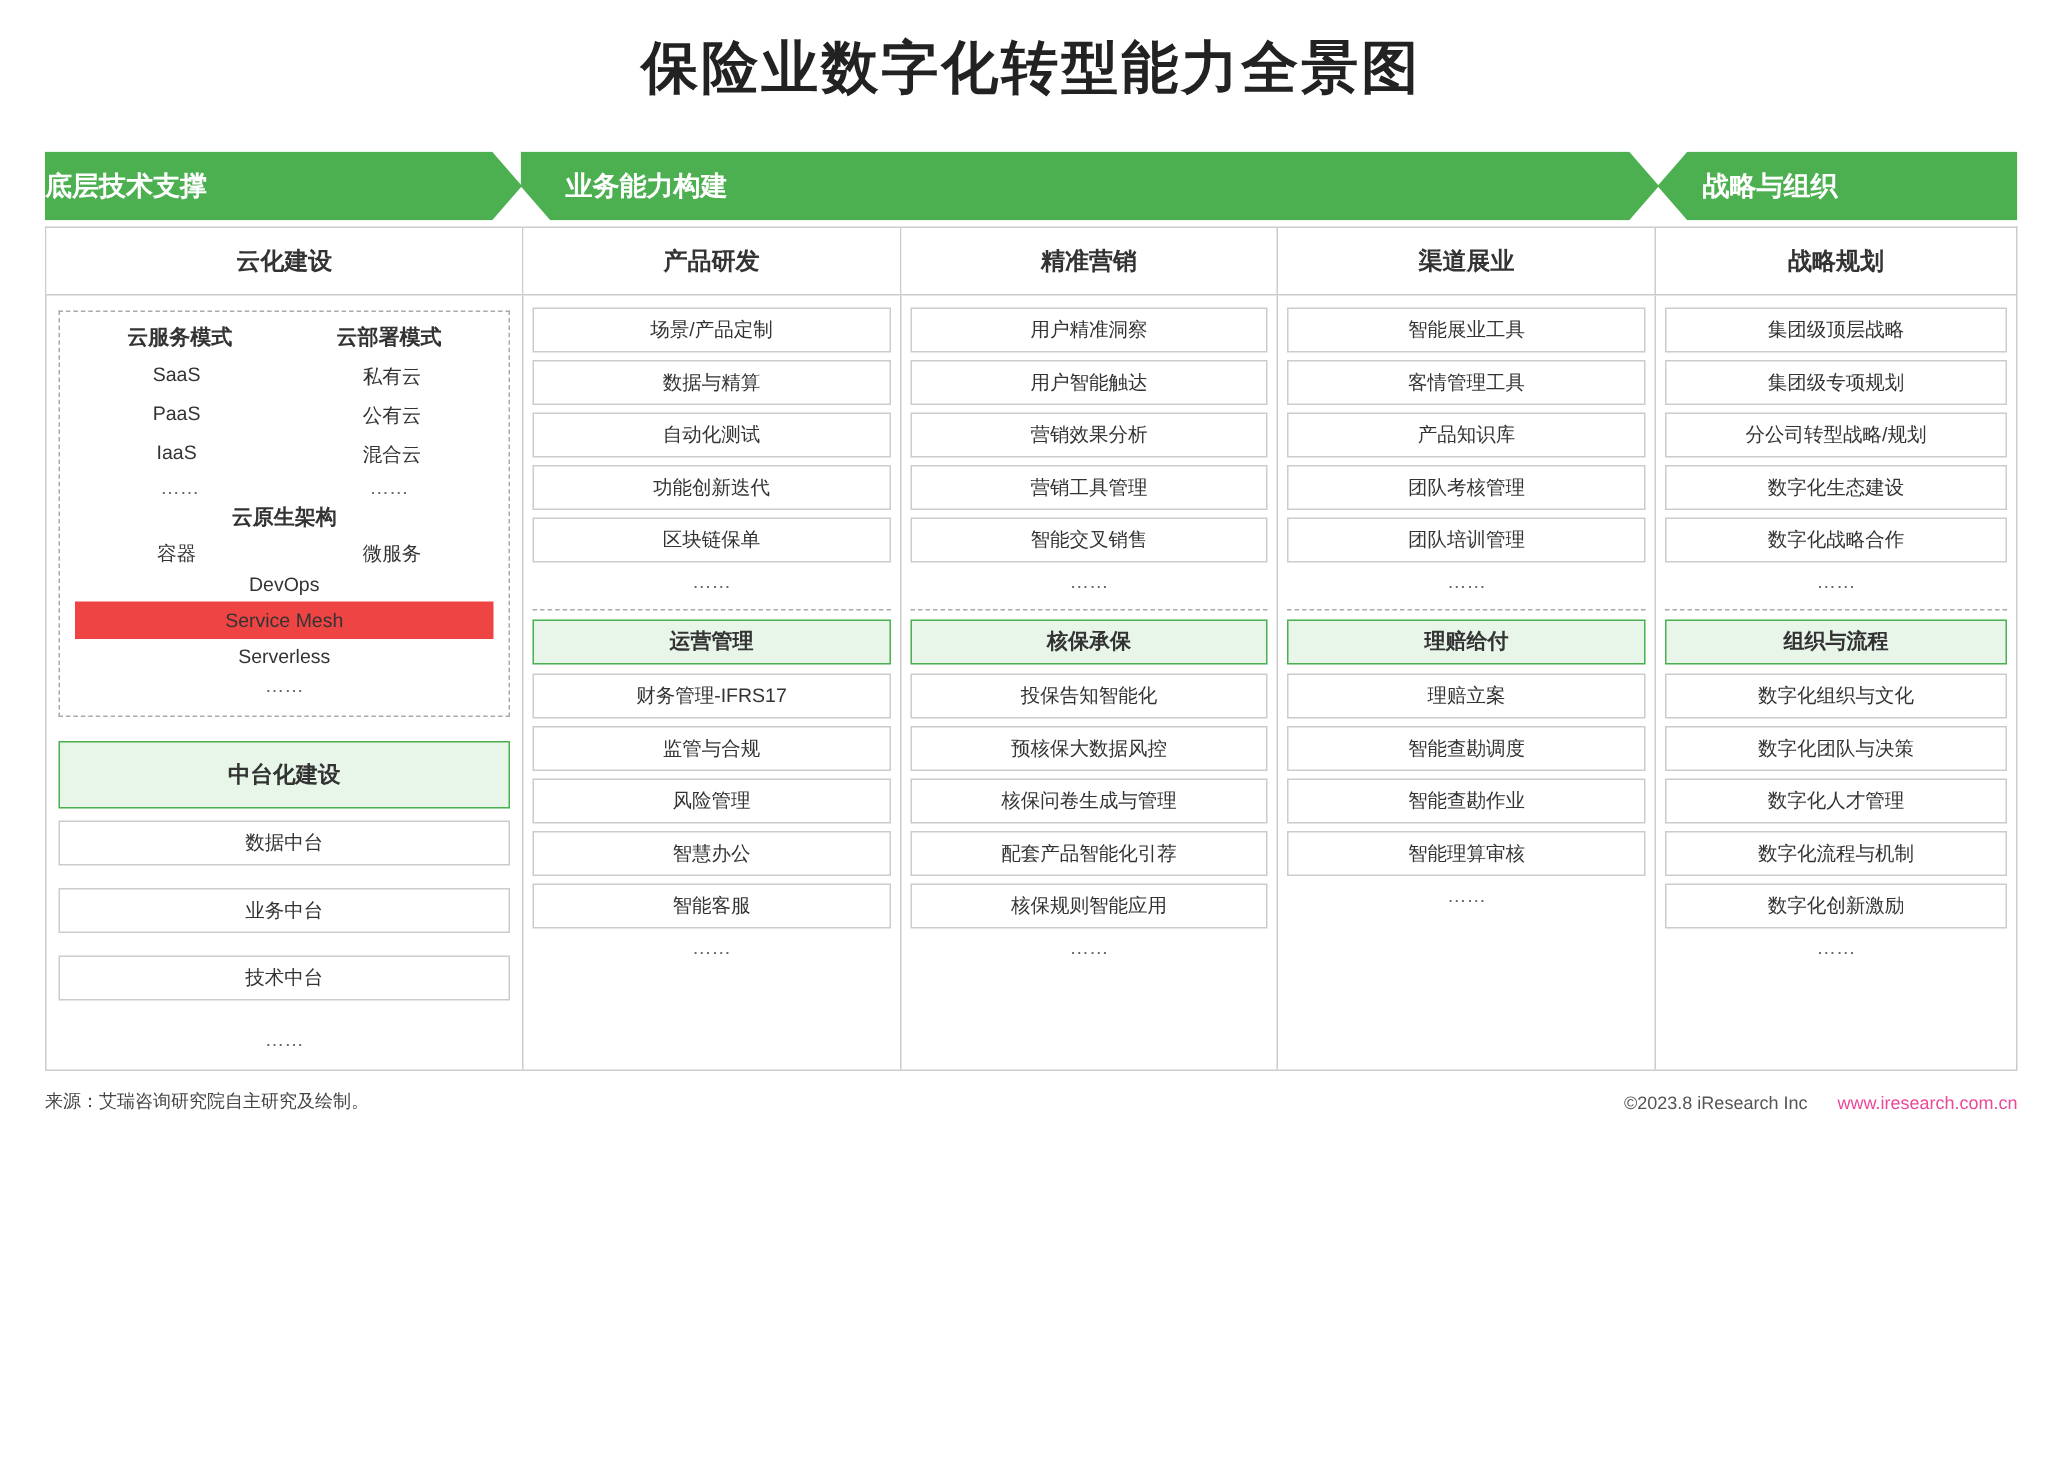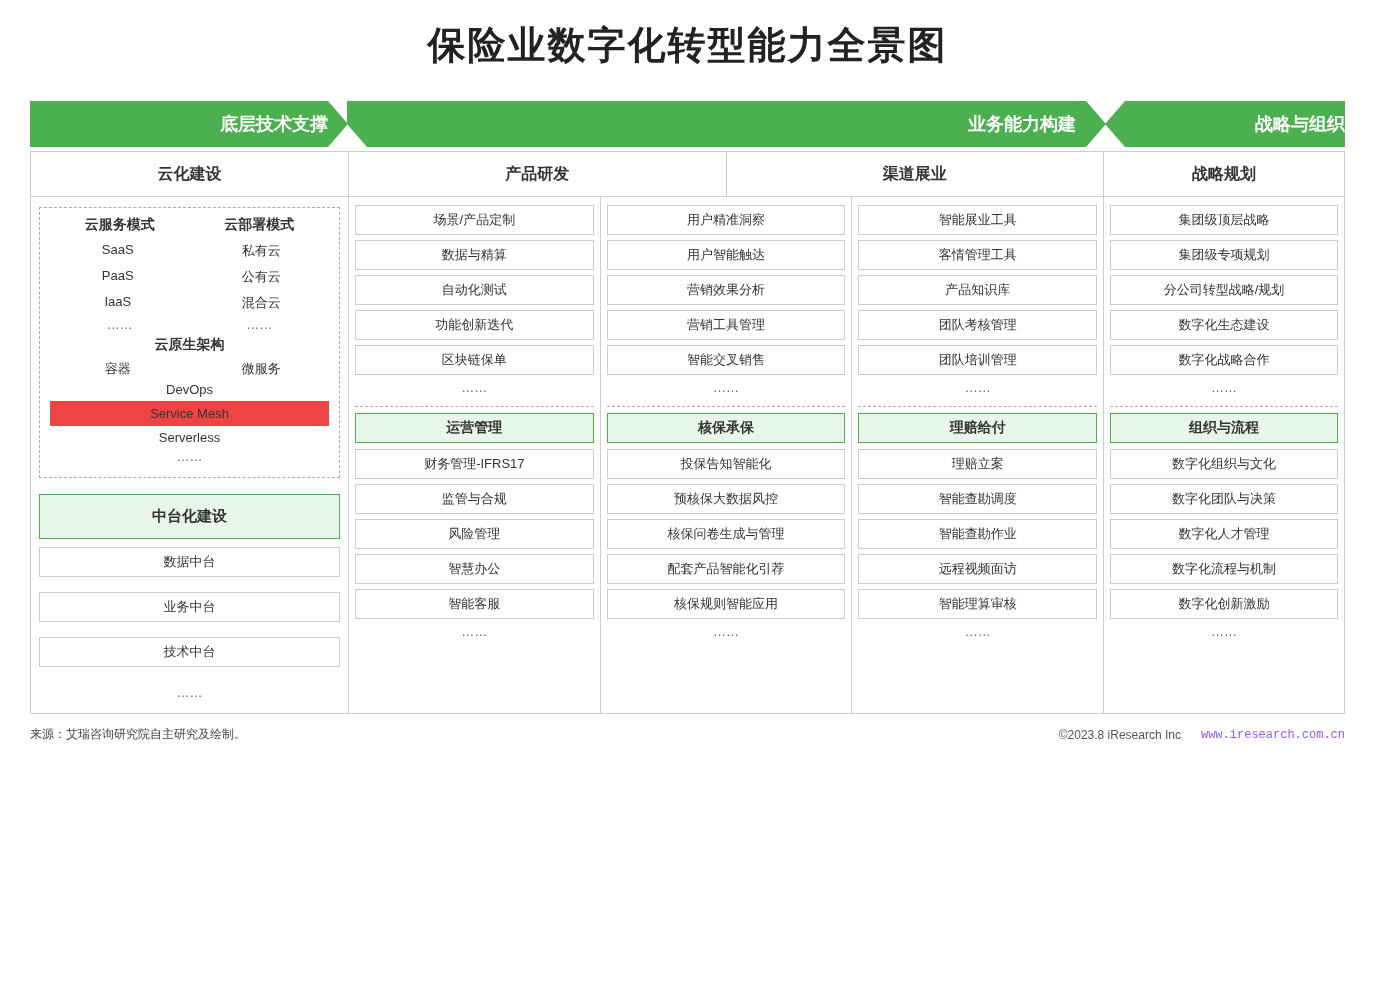--- a/index.html
+++ b/index.html
@@ -25,21 +25,21 @@
     .header-row {
       display: flex;
       align-items: center;
       margin-bottom: 4px;
       gap: 0;
     }
 
     .header-cell {
       display: flex;
       align-items: center;
-      justify-content: flex-end;
+      justify-content: flex-start;
       background: #4caf50;
       color: #fff;
       font-size: 18px;
       font-weight: 700;
       height: 46px;
       position: relative;
     }
 
     .header-cell.left {
       width: 318px;
@@ -278,21 +278,21 @@
       display: flex;
       justify-content: space-between;
       align-items: center;
       margin-top: 12px;
       font-size: 12px;
       color: #555;
     }
 
     .footer-left { font-size: 12px; color: #444; }
     .footer-copyright { font-size: 12px; color: #555; }
-    .footer-website { font-size: 12px; color: #8b5cf6; font-family: Liberation Mono, monospace; }
+    .footer-website { font-size: 12px; color: #ec4899; }
   </style>
 </head>
 <body>
 
 <h1 class="main-title">保险业数字化转型能力全景图</h1>
 
 <div class="header-row">
   <div class="header-cell left">
     <span>底层技术支撑</span>
   </div>
@@ -303,20 +303,23 @@
     <span>战略与组织</span>
   </div>
 </div>
 
 <div class="subheader-row">
   <div class="subheader-cell col-left">
     <span>云化建设</span>
   </div>
   <div class="subheader-cell col-a">
     <span>产品研发</span>
+  </div>
+  <div class="subheader-cell col-b">
+    <span>精准营销</span>
   </div>
   <div class="subheader-cell col-c">
     <span>渠道展业</span>
   </div>
   <div class="subheader-cell col-right">
     <span>战略规划</span>
   </div>
 </div>
 
 <div class="content-area">
@@ -403,21 +406,20 @@
         <div class="col-item">客情管理工具</div>
         <div class="col-item">产品知识库</div>
         <div class="col-item">团队考核管理</div>
         <div class="col-item">团队培训管理</div>
         <div class="col-dots">……</div>
         <div class="col-divider"></div>
         <div class="col-section-label2">理赔给付</div>
         <div class="col-item">理赔立案</div>
         <div class="col-item">智能查勘调度</div>
         <div class="col-item">智能查勘作业</div>
-        <div class="col-item">远程视频面访</div>
         <div class="col-item">智能理算审核</div>
         <div class="col-dots">……</div>
       </div>
 
       <div class="col-section" style="width:240px; flex:none;">
         <div class="col-item">集团级顶层战略</div>
         <div class="col-item">集团级专项规划</div>
         <div class="col-item">分公司转型战略/规划</div>
         <div class="col-item">数字化生态建设</div>
         <div class="col-item">数字化战略合作</div>

